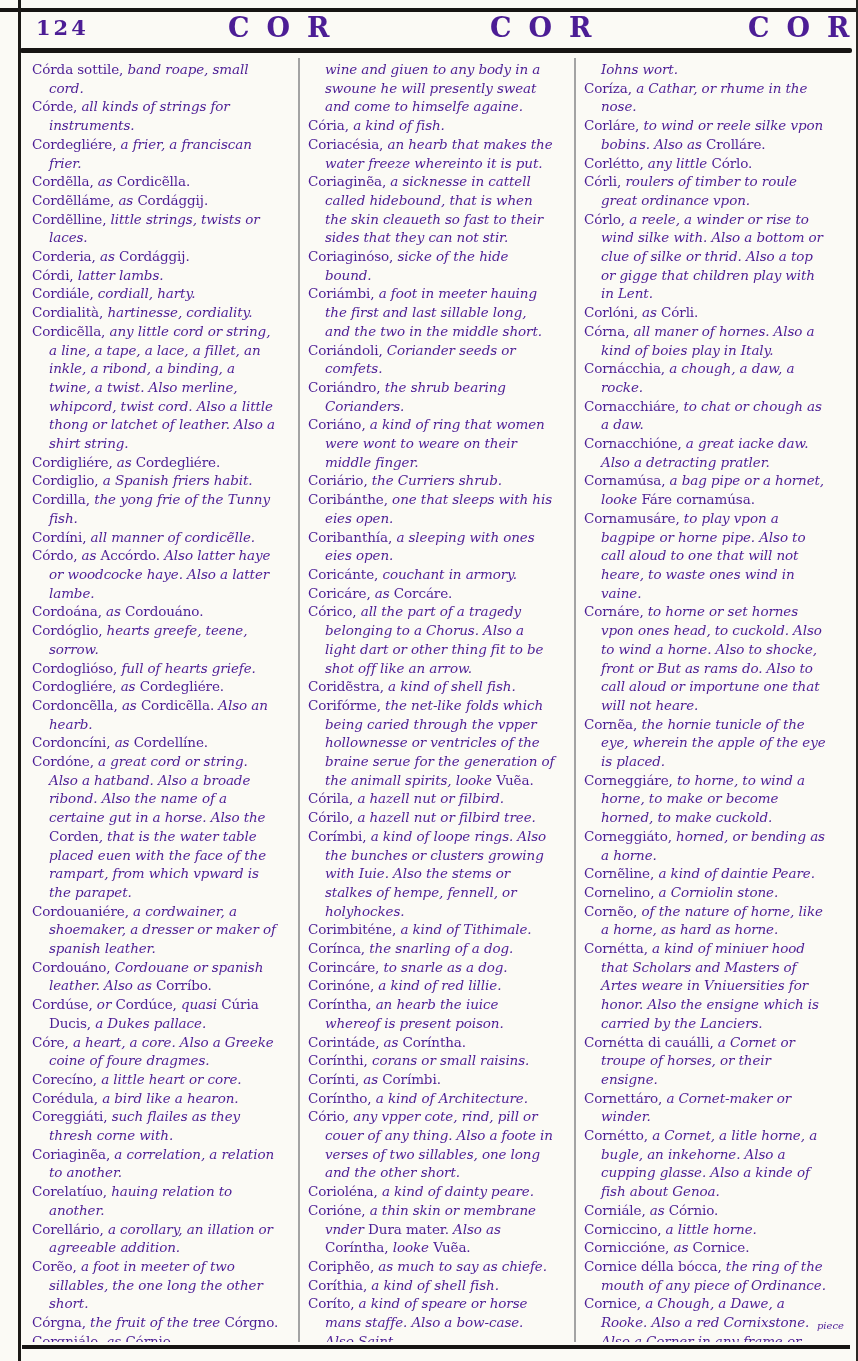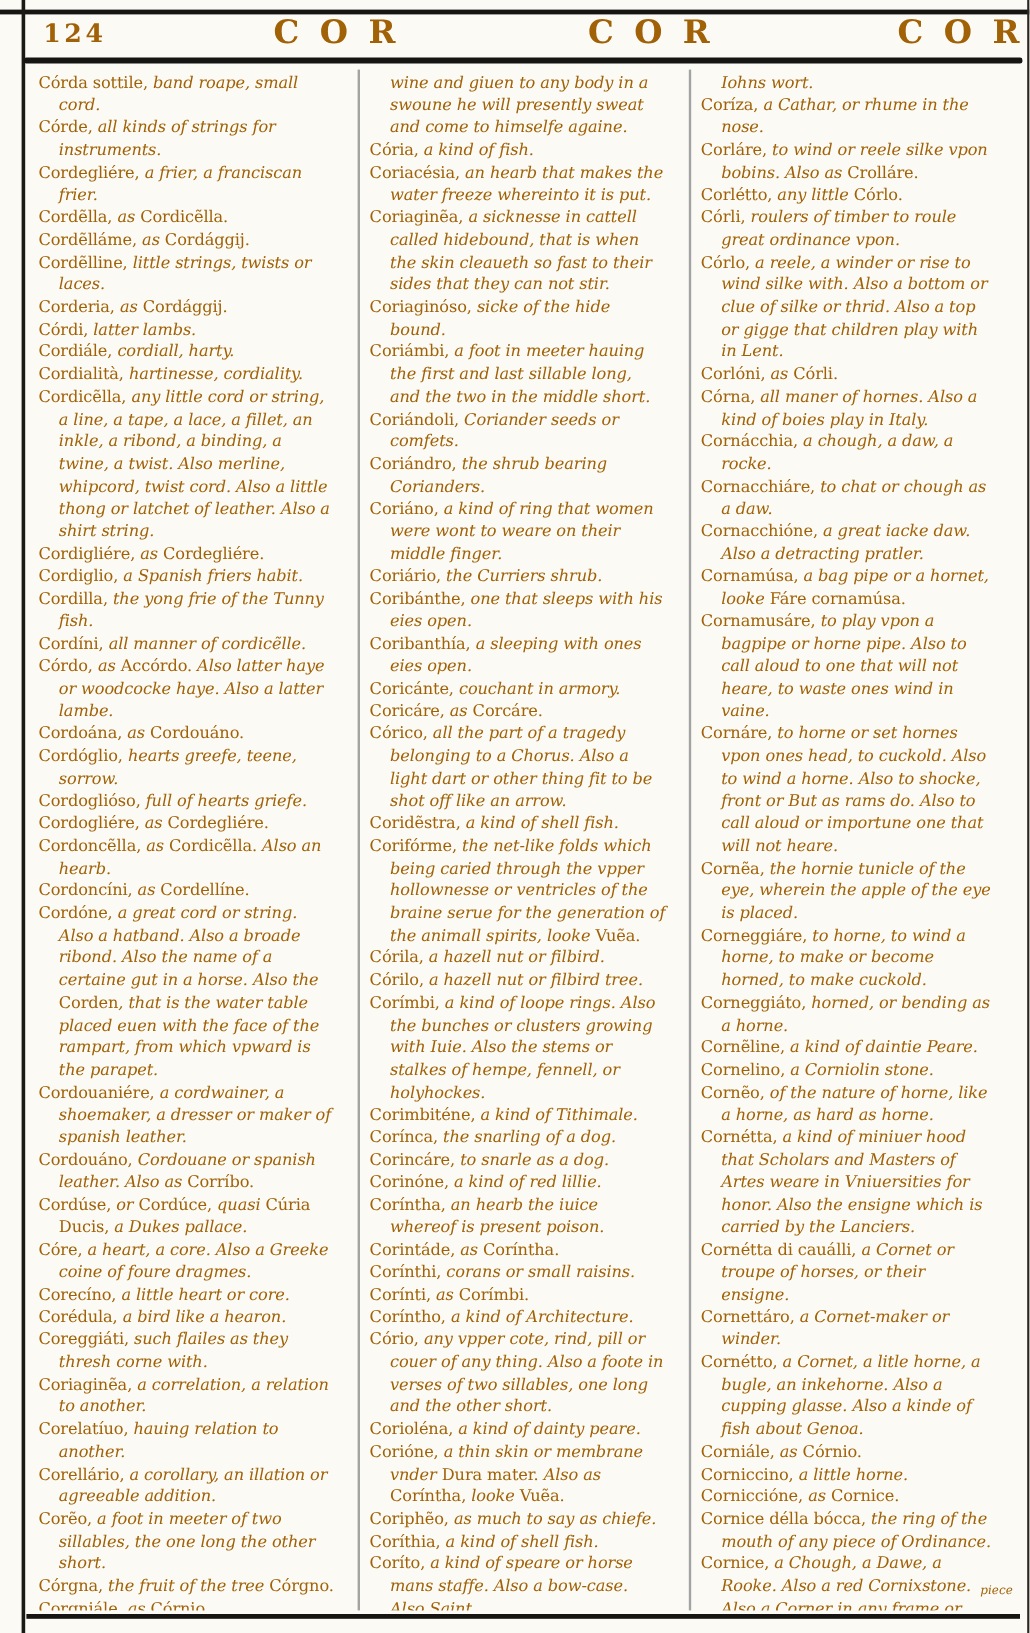--- a/index.html
+++ b/index.html
@@ -1,20 +1,20 @@
 <!DOCTYPE html>
 <html><head>
 <meta charset="utf-8">
 <style>
   html,body { margin:0; padding:0; background:#d8d5cd; }
   .page {
     position:relative; width:858px; height:1361px;
     background:#fbfaf5;
     font-family:"DejaVu Serif", serif;
-    color:#a16207;
+    color:#4c1d95;
     overflow:hidden;
     box-shadow:0 0 6px rgba(0,0,0,.4);
   }
   
   .rule-top    { position:absolute; left:0;   top:8px;    width:858px; height:4px; background:#171513; }
   .rule-head   { position:absolute; left:20px; top:48px;  width:832px; height:5px; background:#171513; border-radius:2px; }
   .rule-bottom { position:absolute; left:22px; top:1345px; width:828px; height:4px; background:#171513; }
   .edge-left   { position:absolute; left:18px; top:0;     width:3px;  height:1361px; background:#1b1916; }
   .edge-right  { position:absolute; right:0px; top:0;     width:2px;  height:1361px; background:#2a2723; }
 

